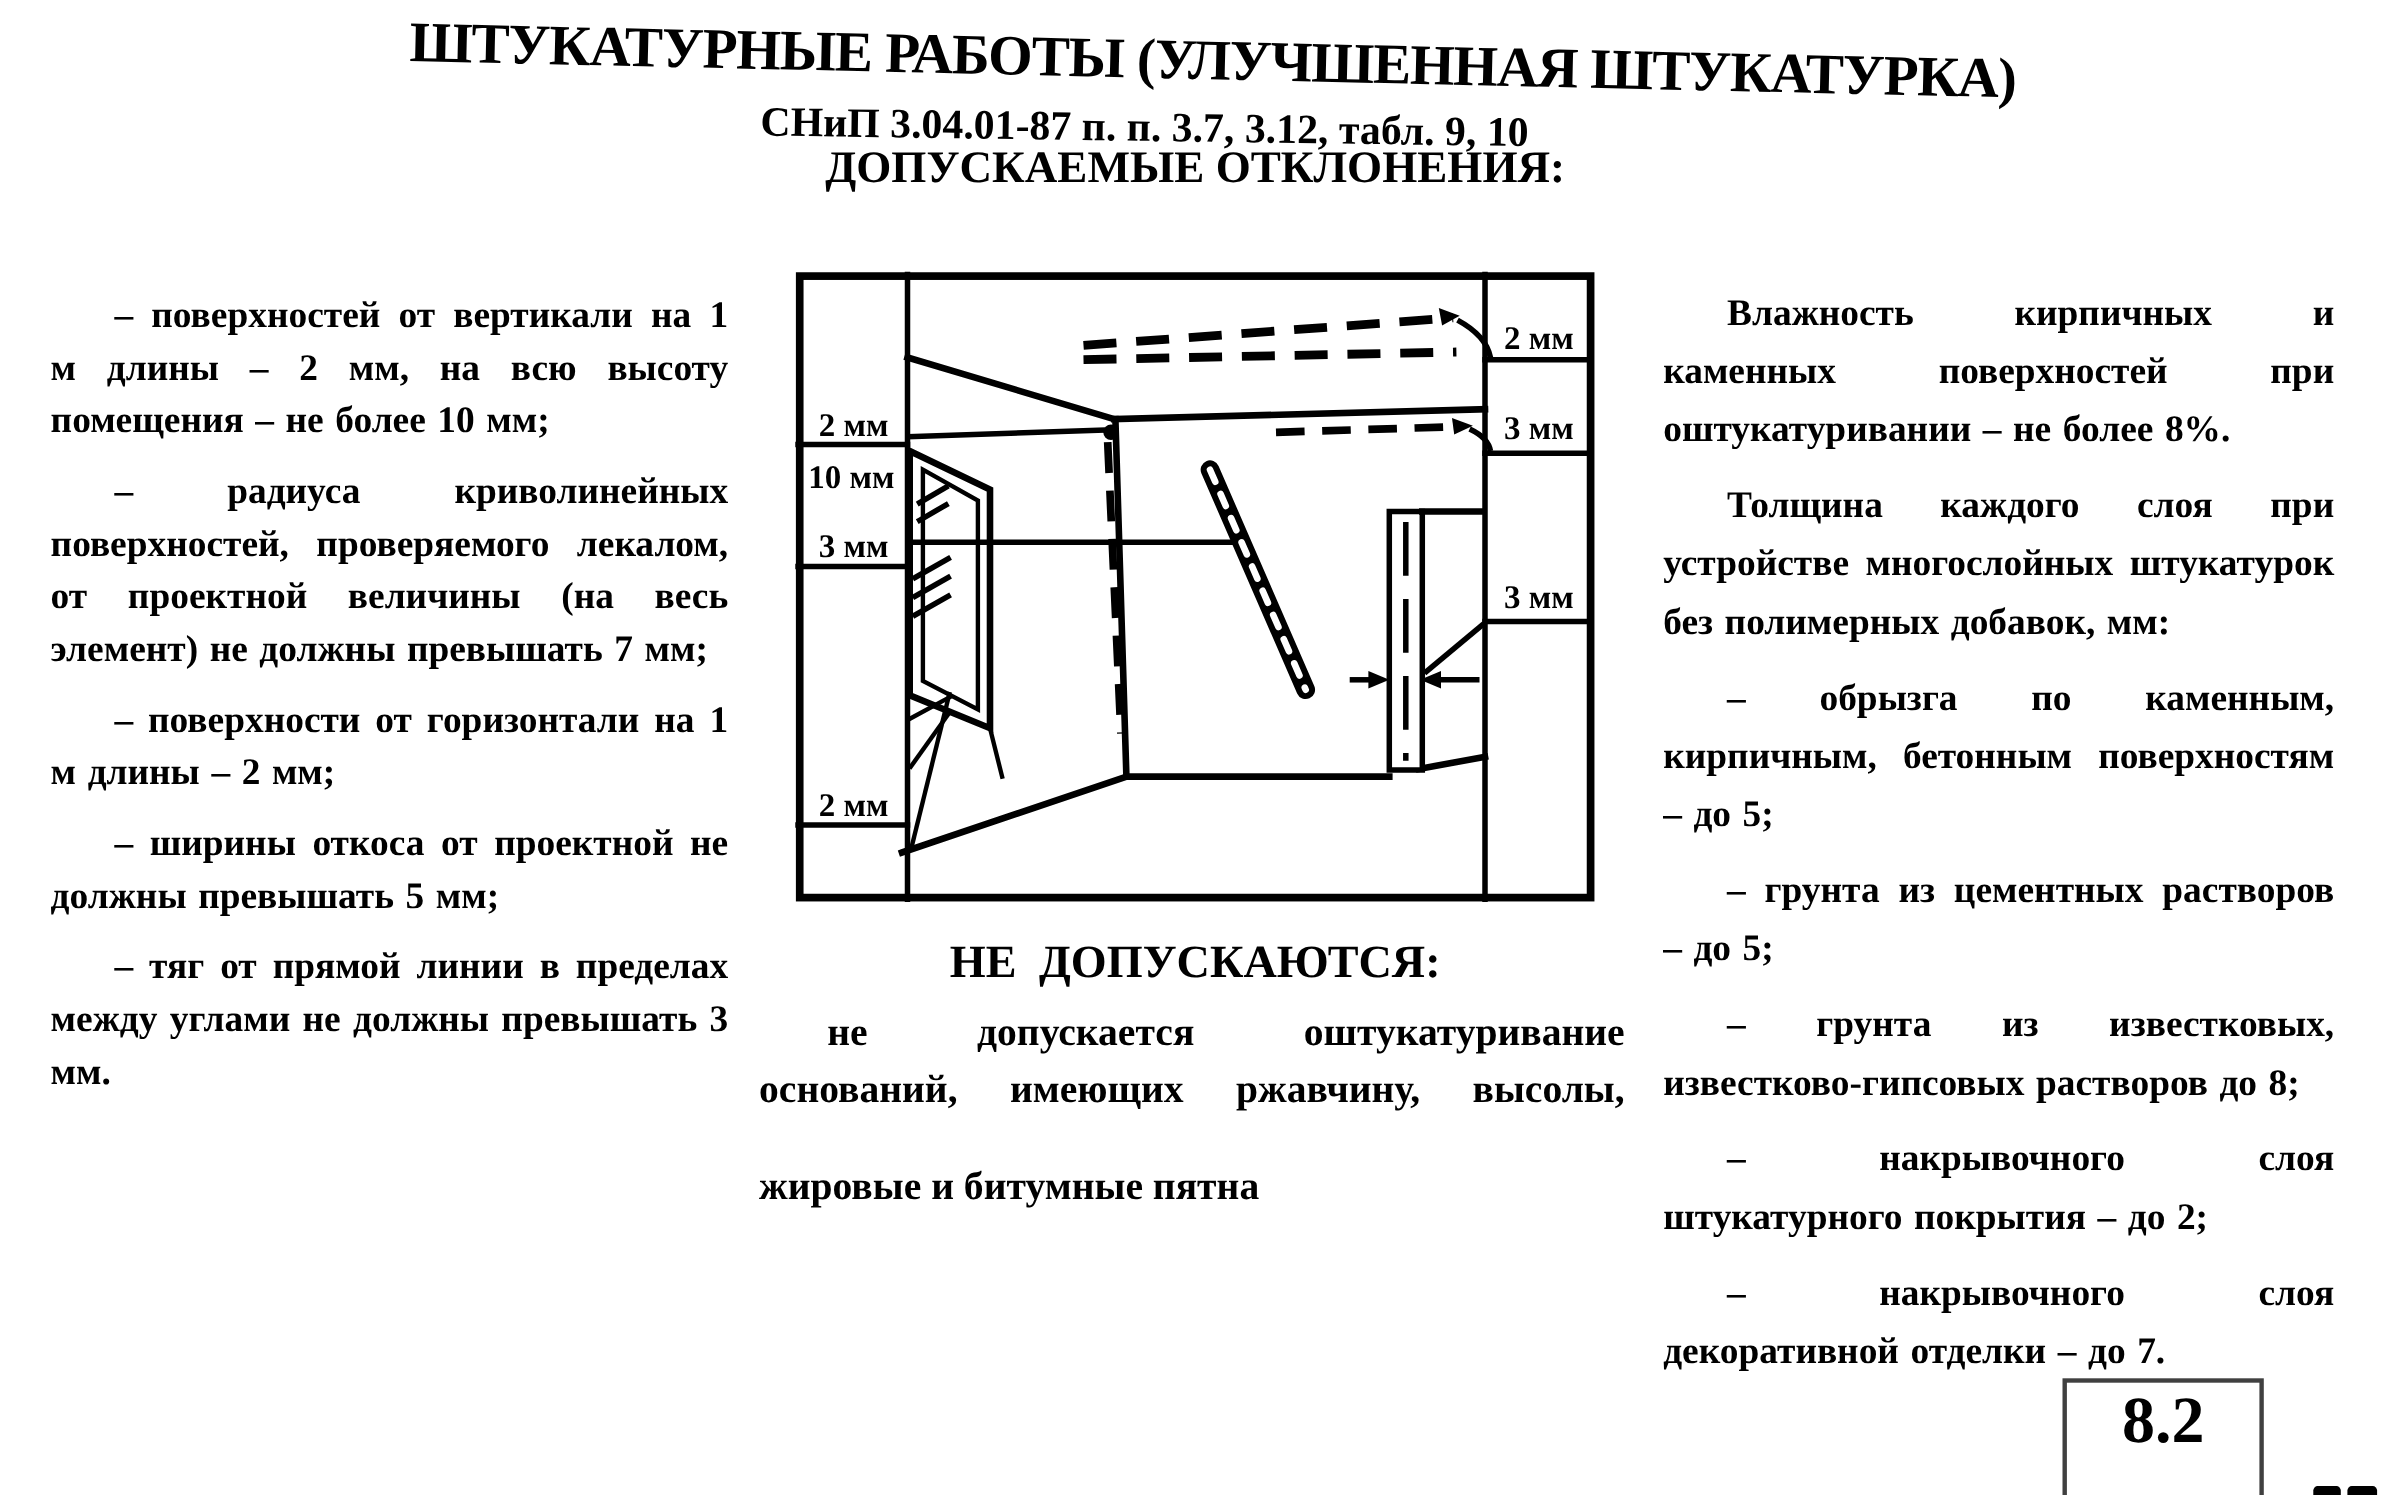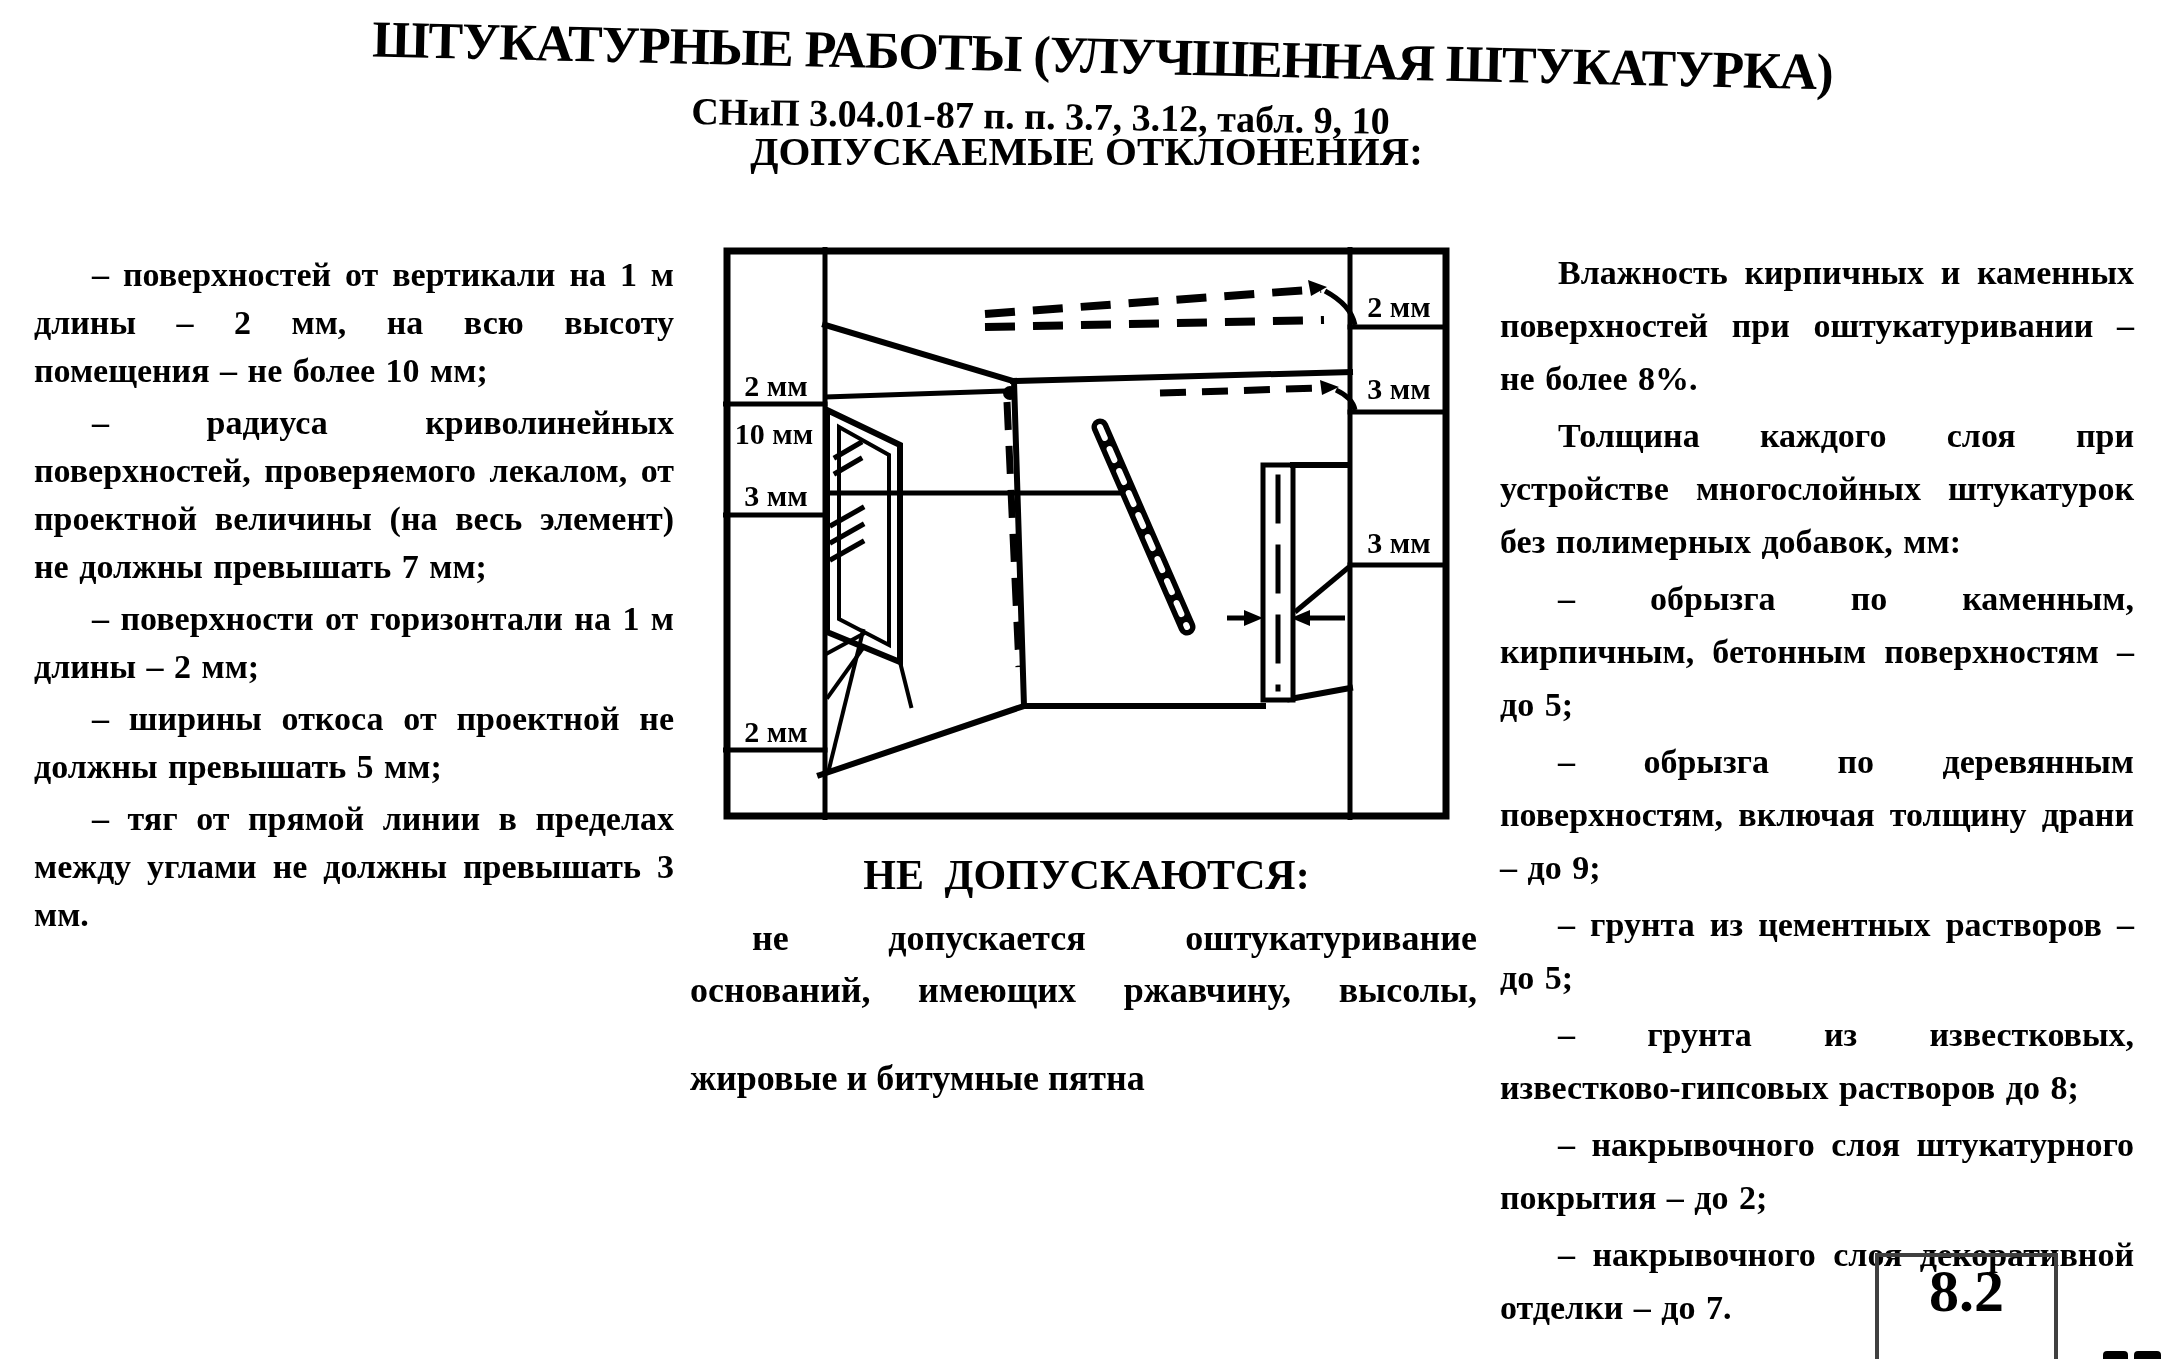--- a/index.html
+++ b/index.html
@@ -15,21 +15,21 @@
     transform:translateX(20px) rotate(1.3deg);
   }
   .subtitle{
     left:0;top:94px;width:2165px;text-align:center;
     font-size:38px;white-space:nowrap;
     transform:translateX(-42px) rotate(0.8deg);
   }
   .col{font-size:34px;text-align:justify;hyphens:auto;}
   .left-col{left:30px;top:247px;width:648px;line-height:48px;}
   .right-col{left:1496px;top:242px;width:642px;line-height:53px;}
-  .para{margin:4px;text-indent:58px;word-spacing:2px;}
+  .para{margin:16px;text-indent:58px;word-spacing:2px;}
   .center-heading{
     left:723px;top:127px;width:727px;text-align:center;
     font-size:41px;white-space:nowrap;
   }
   .na-heading{
     left:723px;top:851px;width:727px;text-align:center;
     font-size:42px;white-space:nowrap;word-spacing:10px;
   }
   .na-text{left:690px;top:912px;width:787px;font-size:36px;line-height:52px;}
   .na-line{text-align:justify;text-align-last:justify;}
@@ -159,21 +159,20 @@
 <div class="abs na-text">
   <div class="na-line na-line-first">не допускается оштукатуривание</div>
   <div class="na-line">оснований, имеющих ржавчину, высолы,</div>
   <div class="na-line na-line-last">жировые и битумные пятна</div>
 </div>
 
 <div class="abs col right-col">
   <p class="para">Влажность кирпичных и каменных поверхностей при оштукатуривании – не более 8%.</p>
   <p class="para">Толщина каждого слоя при устройстве многослойных штукатурок без полимерных добавок, мм:</p>
   <p class="para">– обрызга по каменным, кирпичным, бетонным поверхностям – до 5;</p>
-  <p class="para">– обрызга по деревянным поверхностям, включая толщину драни – до 9;</p>
   <p class="para">– грунта из цементных растворов – до 5;</p>
   <p class="para">– грунта из известковых, известково-гипсовых растворов до 8;</p>
   <p class="para">– накрывочного слоя штукатурного покрытия – до 2;</p>
   <p class="para">– накрывочного слоя декоративной отделки – до 7.</p>
 </div>
 
 <div class="abs badge">
   <span>8.2</span>
 </div>
 

